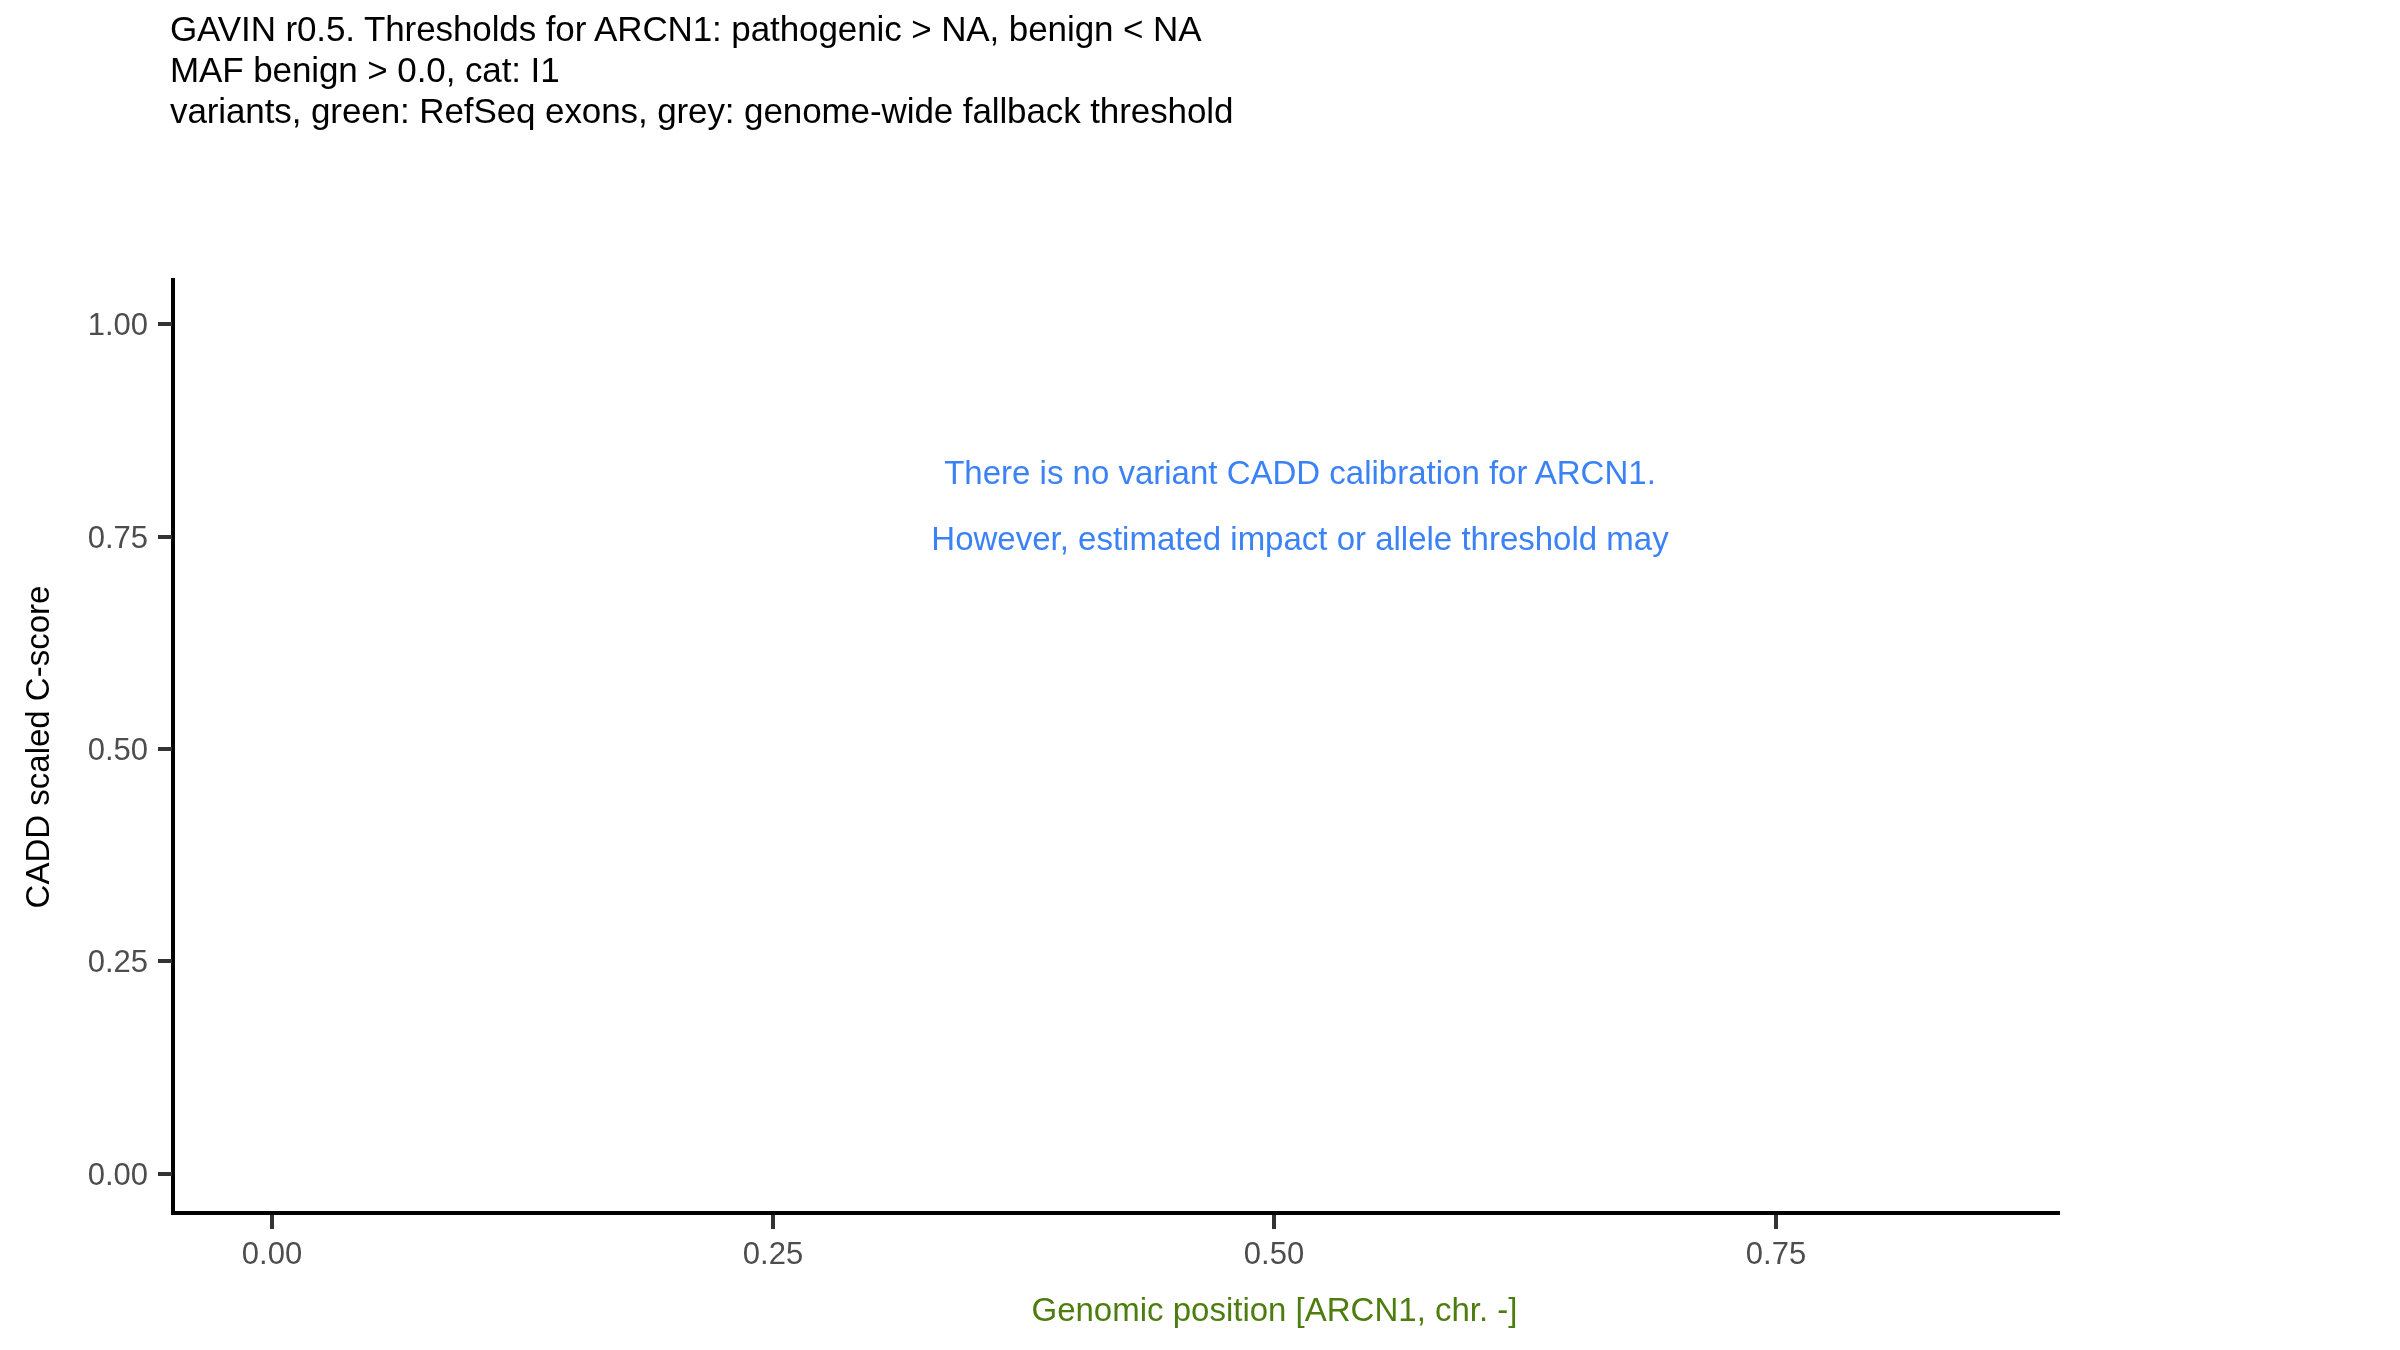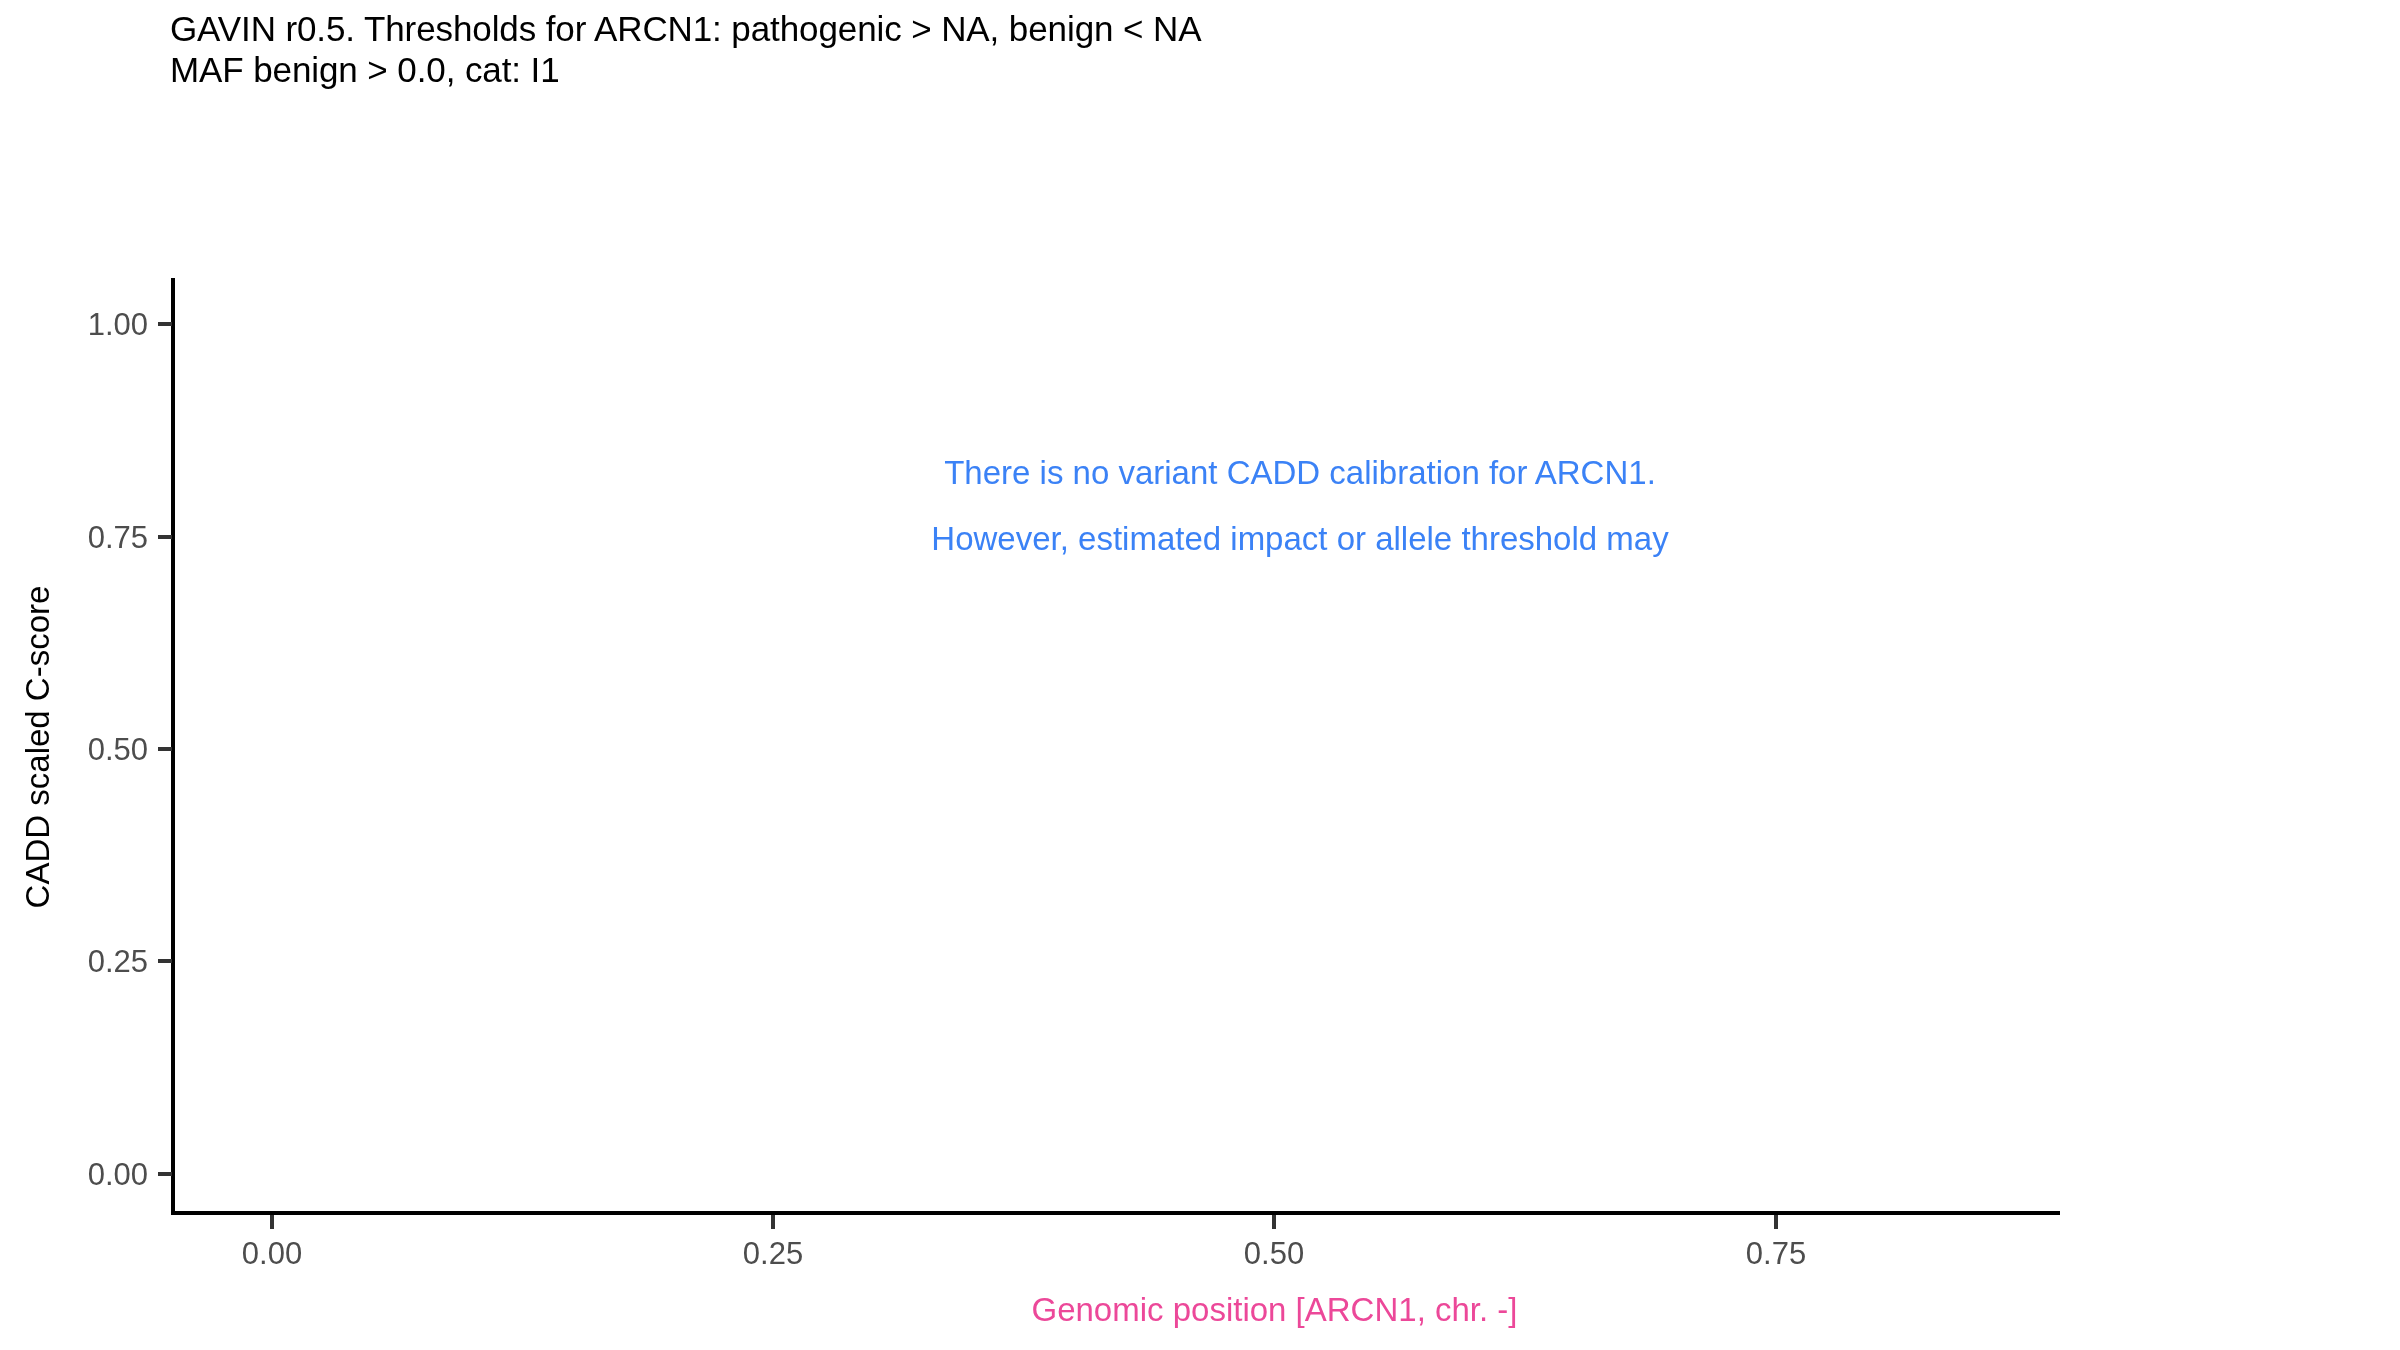--- a/index.html
+++ b/index.html
@@ -52,21 +52,21 @@
     white-space: nowrap;
   }
   #x-axis-title {
     position: absolute;
     left: 272px;
     top: 1290px;
     width: 2005px;
     text-align: center;
     font-size: 33px;
     line-height: 40px;
-    color: #ec4899;
+    color: #4d7c0f;
     white-space: nowrap;
   }
 
   
   #panel {
     position: absolute;
     left: 171px;
     top: 278px;
     width: 2206px;
     height: 935px;
@@ -139,20 +139,21 @@
   #annotation div { height: 66px; }
 </style>
 </head>
 <body>
 
 <div id="canvas">
 
   <div id="plot-title">
     <div>GAVIN r0.5. Thresholds for ARCN1: pathogenic &gt; NA, benign &lt; NA</div>
     <div>MAF benign &gt; 0.0, cat: I1</div>
+    <div>variants, green: RefSeq exons, grey: genome-wide fallback threshold</div>
   </div>
 
   <div id="y-axis-title">CADD scaled C-score</div>
 
   <div id="panel"></div>
 
   <div id="y-axis-line"></div>
   <div id="x-axis-line"></div>
 
   <div class="y-tick-mark" style="top:1172px"></div>

